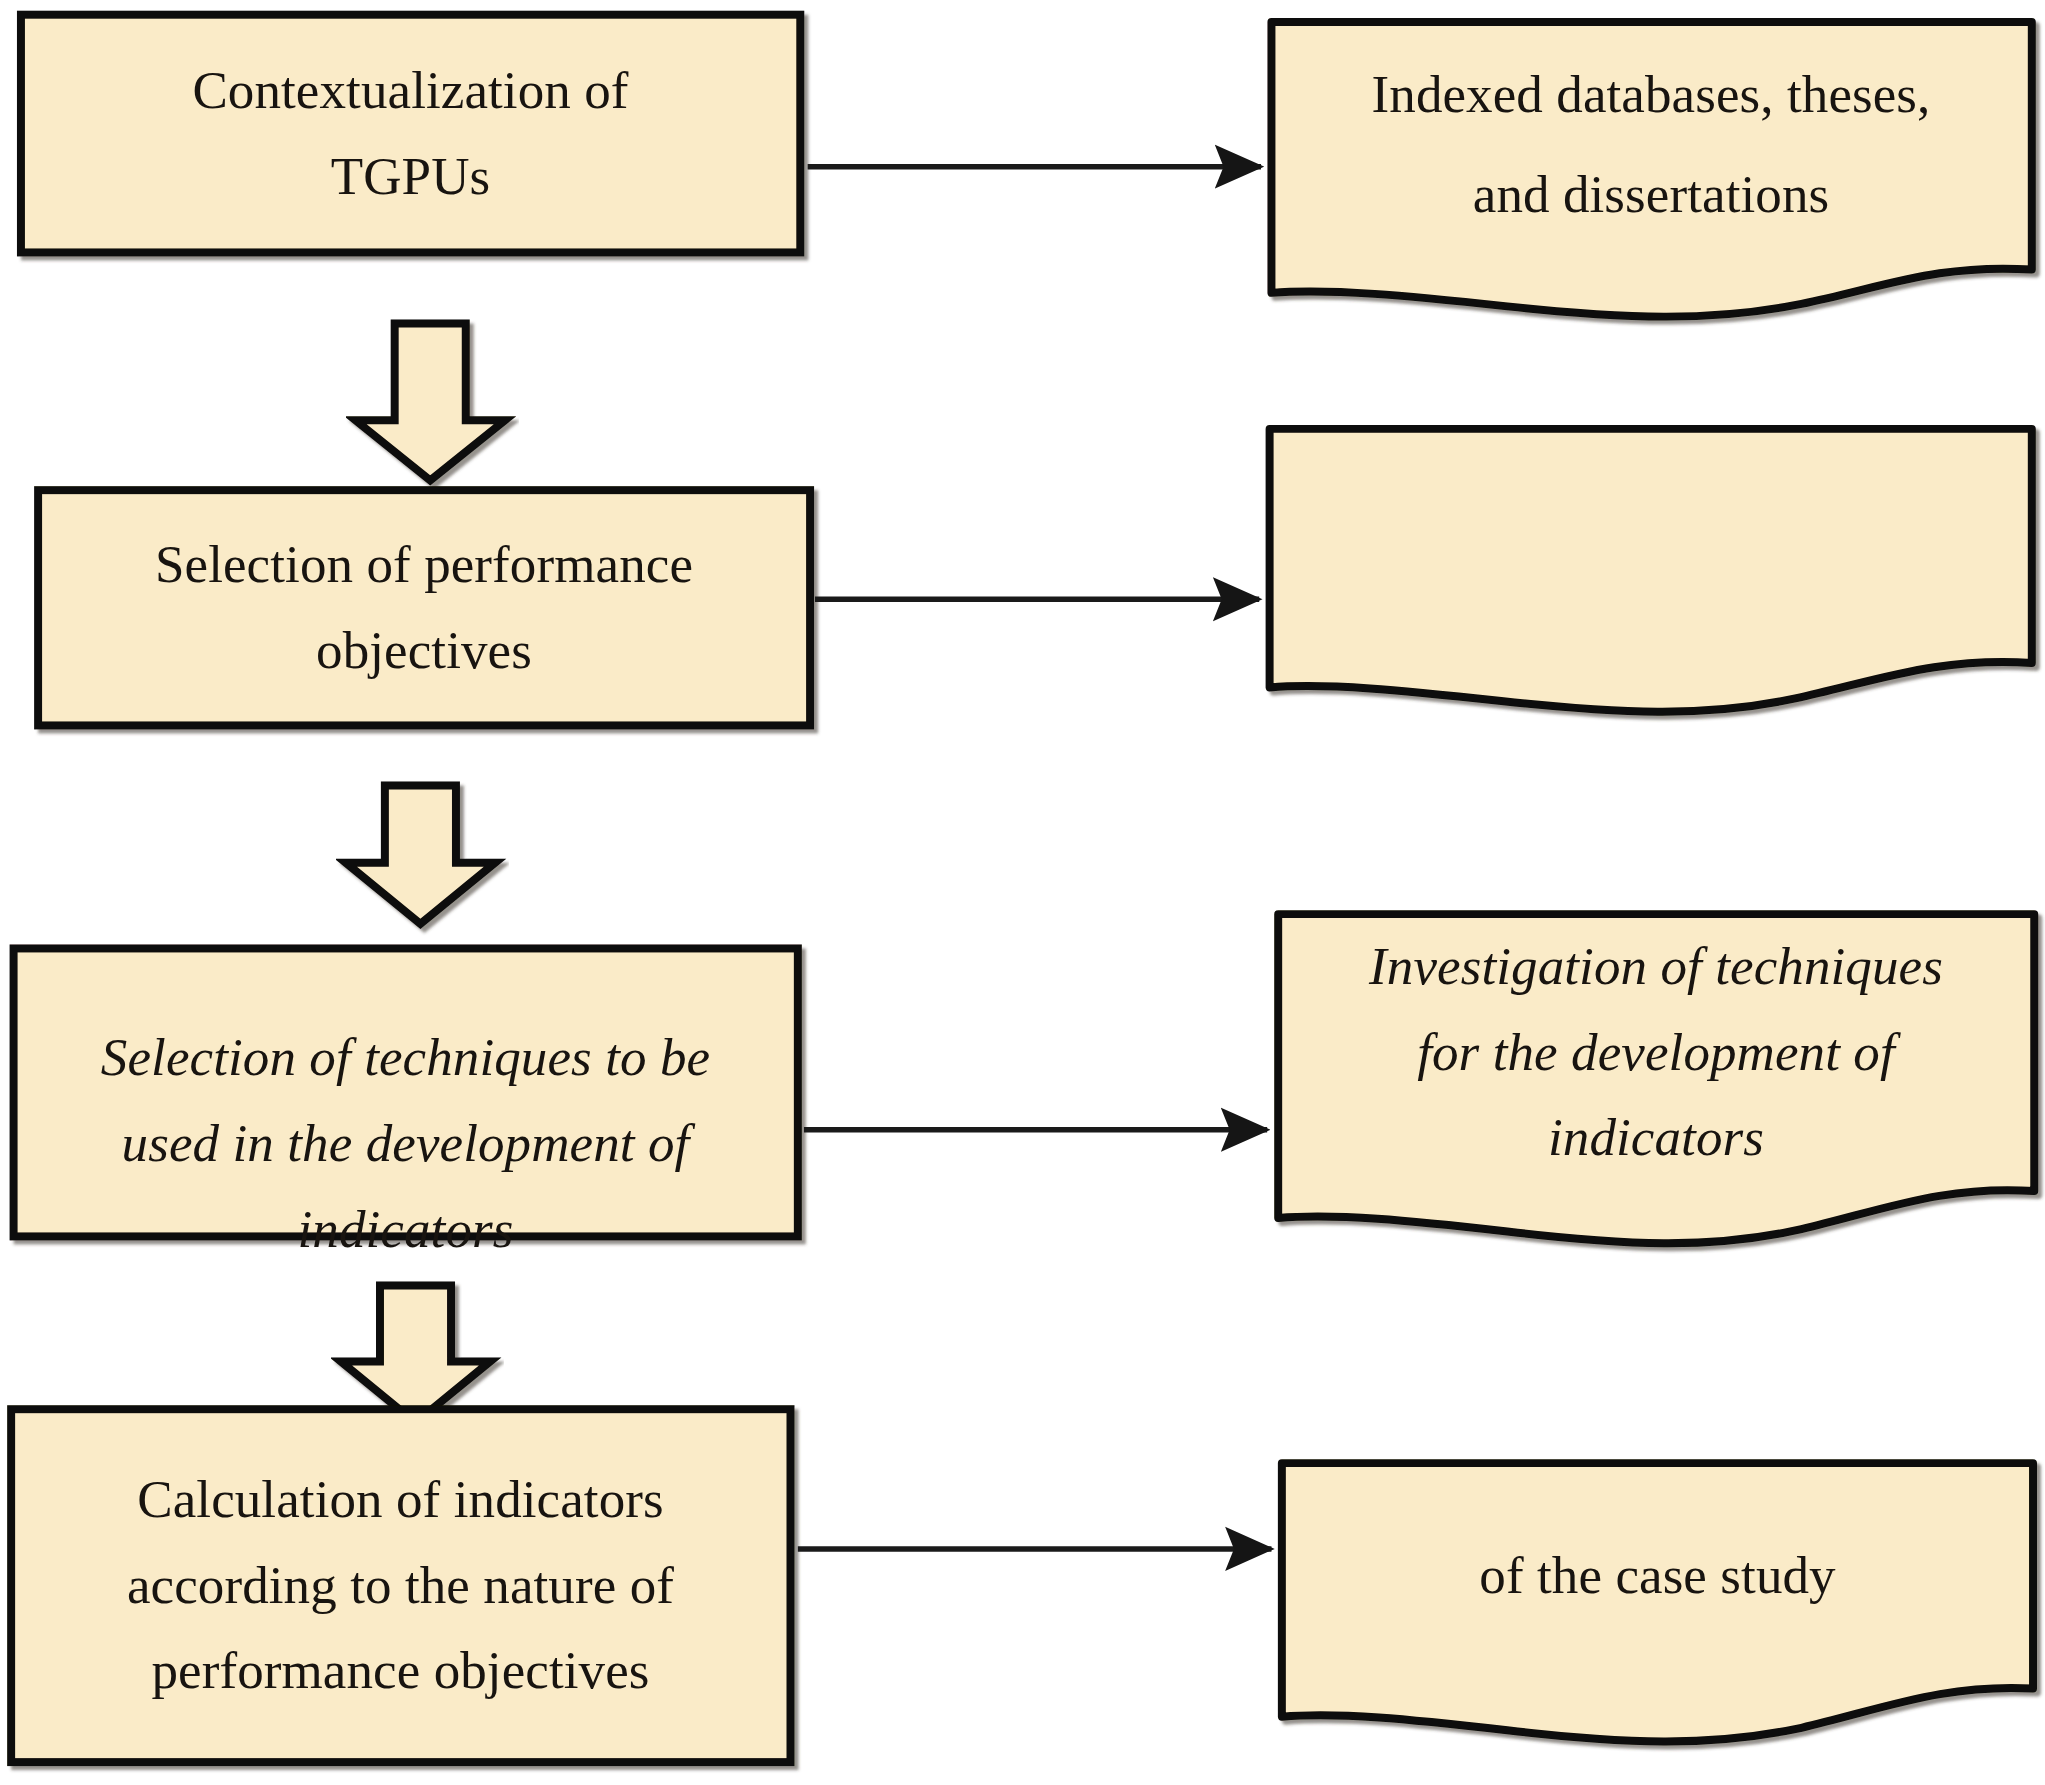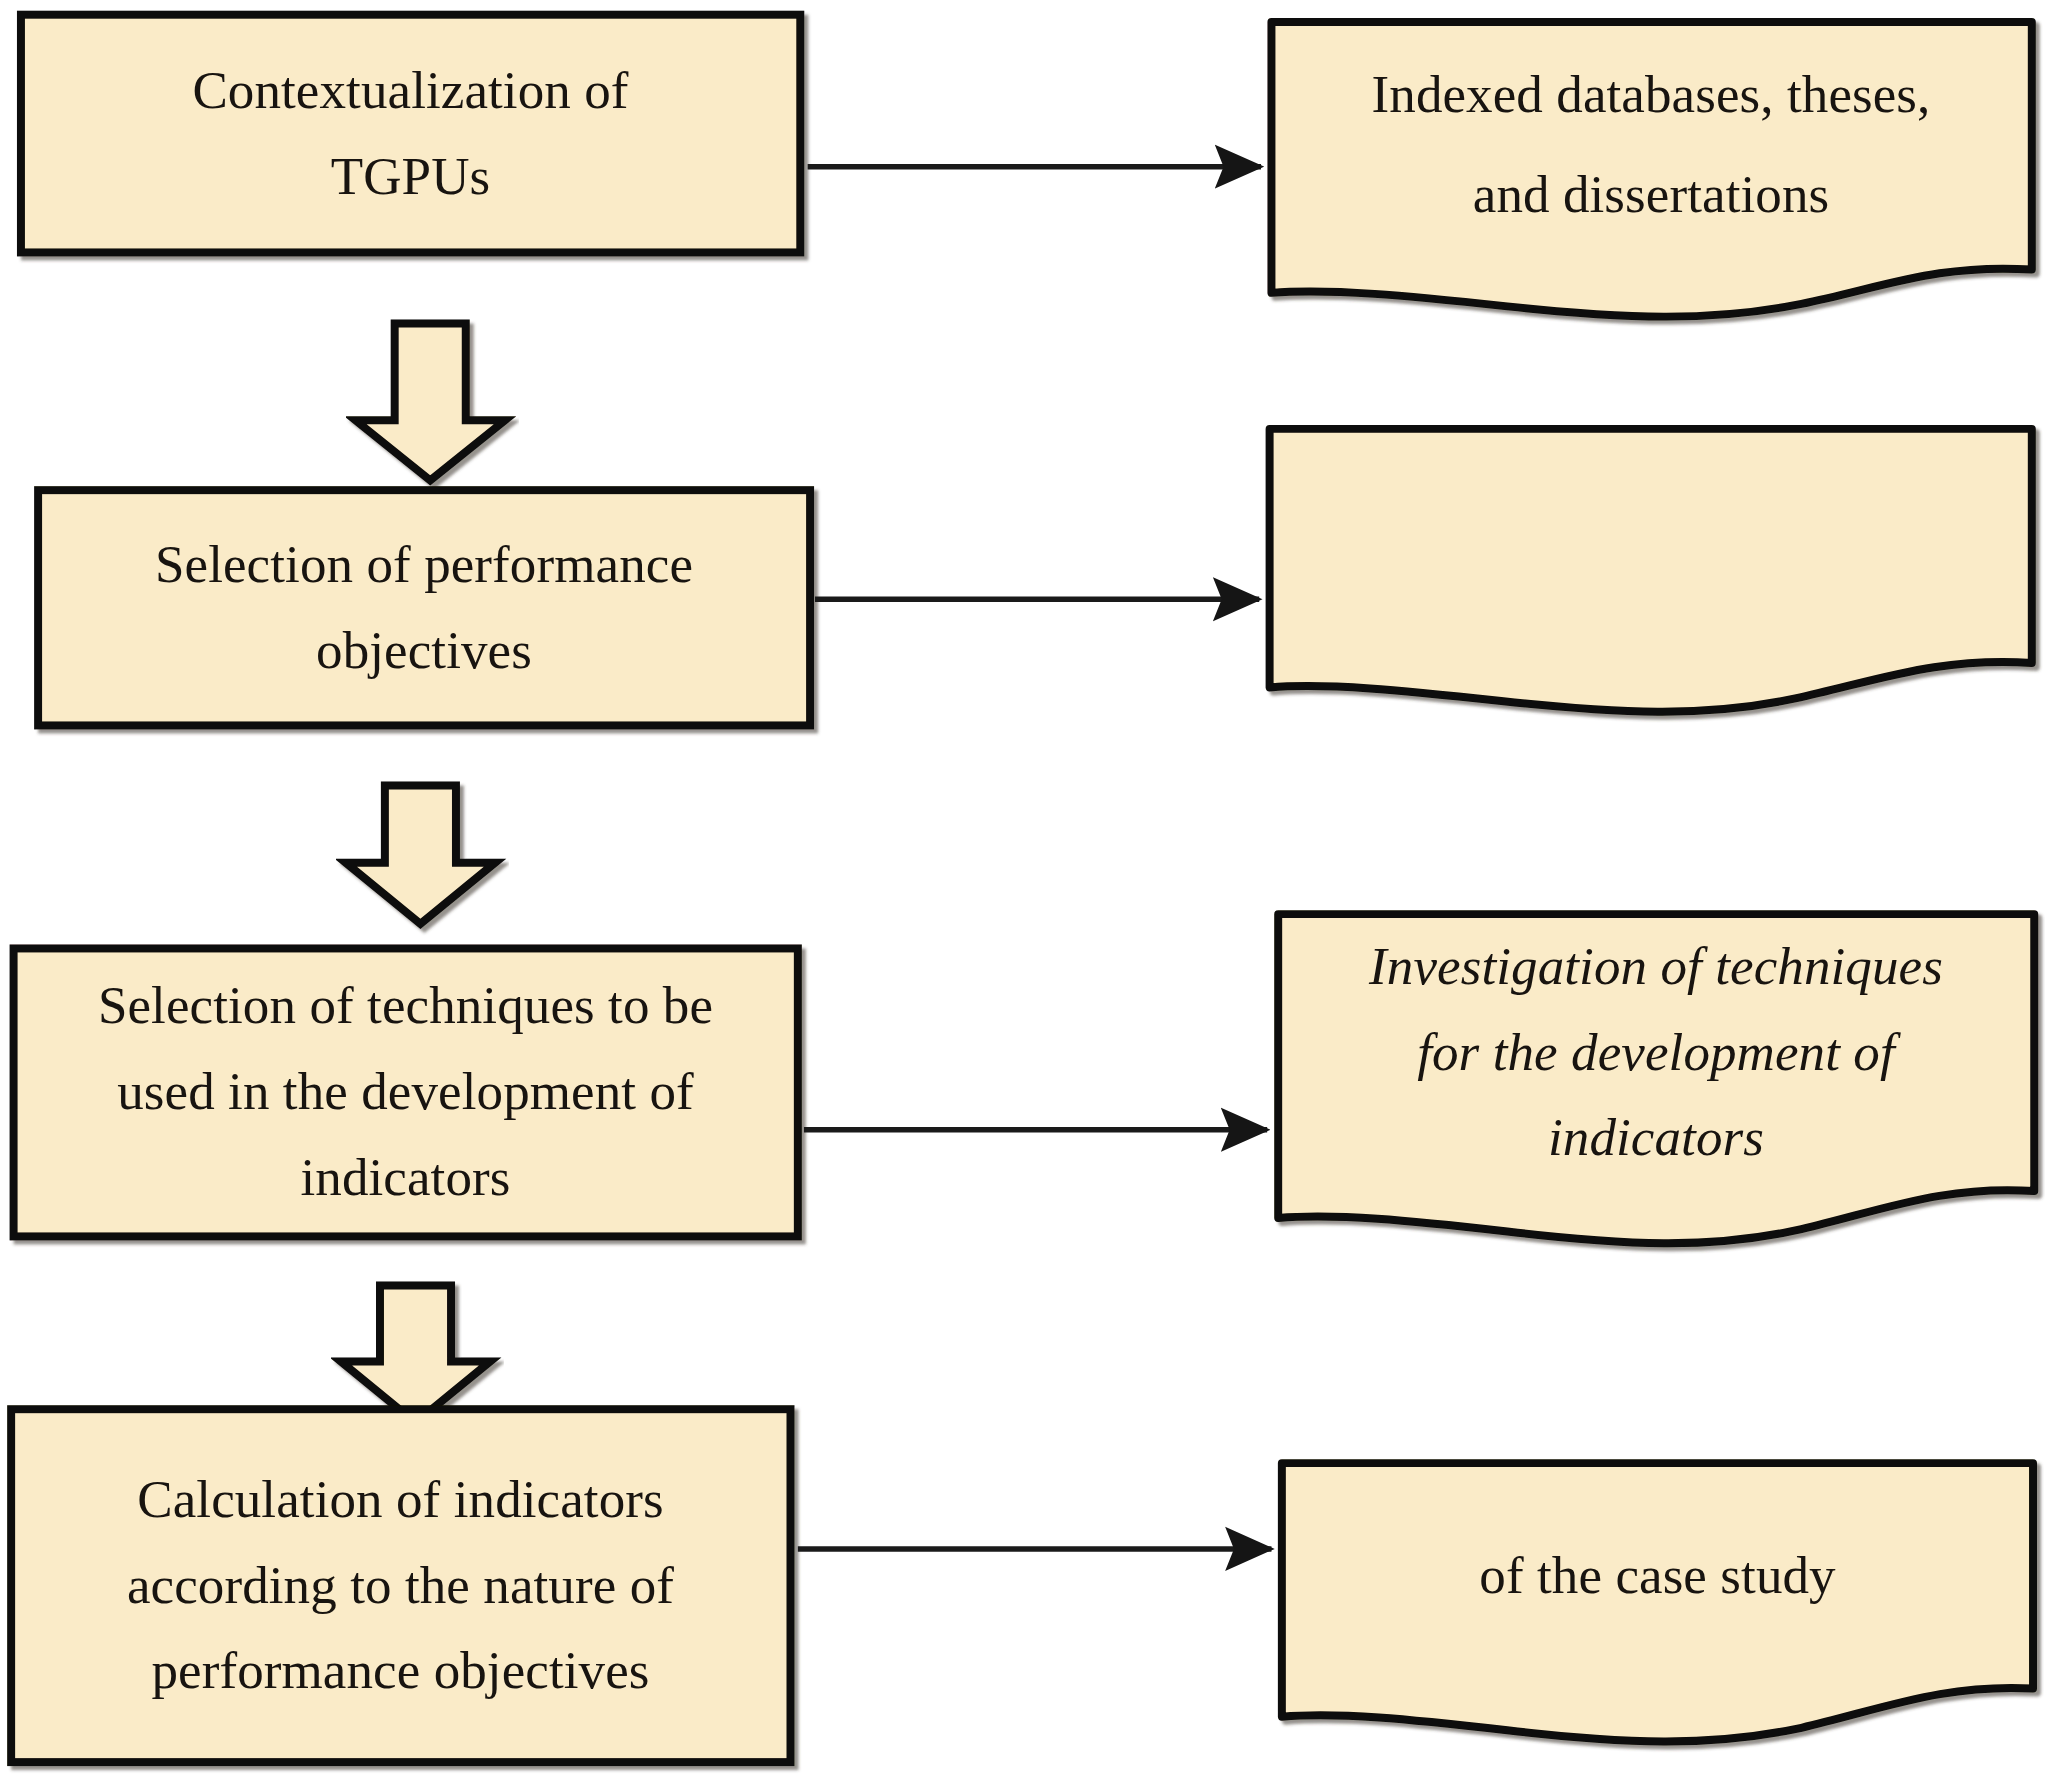--- a/index.html
+++ b/index.html
@@ -119,21 +119,21 @@
     <span>Indexed databases, theses,</span>
     <span>and dissertations</span>
   </div>
 
   <div class="node-text" style="left:38px; top:490px; width:772px; height:235px;">
     <span>Selection of performance</span>
     <span>objectives</span>
   </div>
 
 
-  <div class="node-text" style="left:13.5px; top:948px; width:784px; height:288px;">
+  <div class="node-text" style="left:13.5px; top:1000px; width:784px; height:288px;font-style:italic;">
     <span>Selection of techniques to be</span>
     <span>used in the development of</span>
     <span>indicators</span>
   </div>
 
   <div class="node-text" style="left:1278px; top:914px; width:756px; height:277px;font-style:italic;">
     <span>Investigation of techniques</span>
     <span>for the development of</span>
     <span>indicators</span>
   </div>

